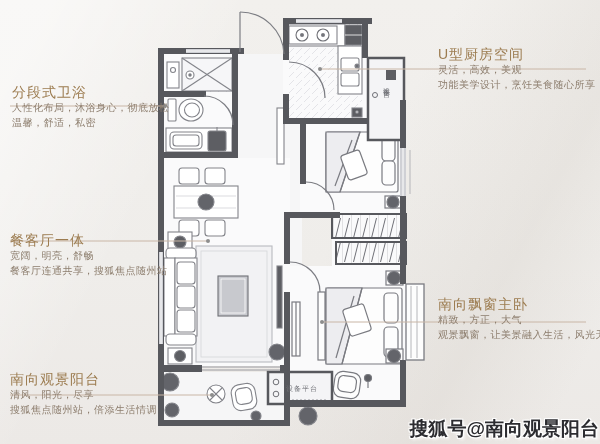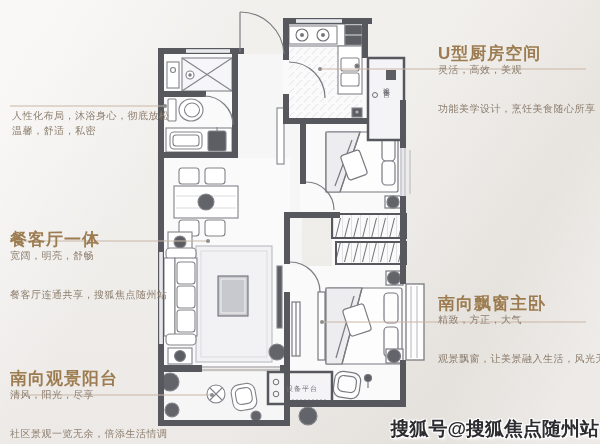--- a/index.html
+++ b/index.html
@@ -6,22 +6,22 @@
   .stage{
     position:relative;width:600px;height:444px;overflow:hidden;
     font-family:"Liberation Sans",sans-serif;
     background:
       linear-gradient(118deg, rgba(255,255,255,0) 55%, rgba(208,202,194,.28) 78%, rgba(255,255,255,0) 93%),
       linear-gradient(118deg, rgba(255,255,255,.55) 6%, rgba(255,255,255,0) 30%),
       linear-gradient(180deg,#f2f0ed 0%,#efedea 60%,#ece9e6 100%);
   }
   svg{position:absolute;left:0;top:0;}
   .anno{position:absolute;}
-  .anno-title{font-size:17px;font-weight:700;letter-spacing:1px;line-height:16px;color:#9c7c50;white-space:nowrap;}
-  .anno-body{font-size:10px;letter-spacing:.5px;line-height:15px;color:#8d7e6e;white-space:nowrap;margin-top:24px;}
+  .anno-title{font-size:14px;font-weight:400;letter-spacing:1px;line-height:16px;color:#9c7c50;white-space:nowrap;}
+  .anno-body{font-size:10px;letter-spacing:.5px;line-height:15px;color:#8d7e6e;white-space:nowrap;}
   .anno-body.first{margin-top:0;}
   .plan-label{position:absolute;font-size:7px;color:#6f7076;letter-spacing:1px;white-space:nowrap;}
   .plan-label.vertical{writing-mode:vertical-rl;}
   .watermark{
     position:absolute;right:1px;bottom:2px;font-size:19px;font-weight:700;color:#2c2c30;
     white-space:nowrap;letter-spacing:0;
     text-shadow:1px 1px 0 #fff,-1px 1px 0 #fff,1px -1px 0 #fff,-1px -1px 0 #fff,2px 2px 3px rgba(255,255,255,.9);
   }
 </style>
 </head>
@@ -245,45 +245,46 @@
       <line x1="10" y1="241" x2="208" y2="241" stroke="#c9b6a6"></line>
       <circle cx="208" cy="241" r="2" fill="#8d8d8d"></circle>
       <line x1="10" y1="395" x2="212" y2="395" stroke="#c9b6a6"></line>
       <circle cx="212" cy="395" r="2" fill="#8d8d8d"></circle>
       <line x1="322" y1="322" x2="586" y2="322" stroke="#c9b6a6"></line>
       <circle cx="322" cy="322" r="2" fill="#8d8d8d"></circle>
     </g>
   </svg>
 
   <div class="anno" style="left:12px;top:84px">
+    <div class="anno-title">分段式卫浴</div>
     <div class="anno-body">人性化布局，沐浴身心，彻底放松</div>
     <div class="anno-body first">温馨，舒适，私密</div>
   </div>
 
   <div class="anno" style="left:438px;top:46px">
     <div class="anno-title">U型厨房空间</div>
     <div class="anno-body first">灵活，高效，美观</div>
     <div class="anno-body">功能美学设计，烹饪美食随心所享</div>
   </div>
 
   <div class="anno" style="left:10px;top:232px">
     <div class="anno-title">餐客厅一体</div>
     <div class="anno-body first">宽阔，明亮，舒畅</div>
     <div class="anno-body">餐客厅连通共享，搜狐焦点随州站</div>
   </div>
 
   <div class="anno" style="left:10px;top:371px">
     <div class="anno-title">南向观景阳台</div>
     <div class="anno-body first">清风，阳光，尽享</div>
-    <div class="anno-body">社区景观一览无余，倍添生活情调</div>
+    <div class="anno-body">搜狐焦点随州站，倍添生活情调</div>
   </div>
 
   <div class="anno" style="left:438px;top:296px">
     <div class="anno-title">南向飘窗主卧</div>
     <div class="anno-body first">精致，方正，大气</div>
     <div class="anno-body">观景飘窗，让美景融入生活，风光无限</div>
   </div>
 
   <div class="plan-label vertical" style="left:381px;top:82px">设备平台</div>
   <div class="plan-label" style="left:286px;top:384px">设备平台</div>
 
-  <div class="watermark">搜狐号@搜狐焦点随州站</div>
+  <div class="watermark">搜狐号@南向观景阳台</div>
 </div>
 
 </body></html>

